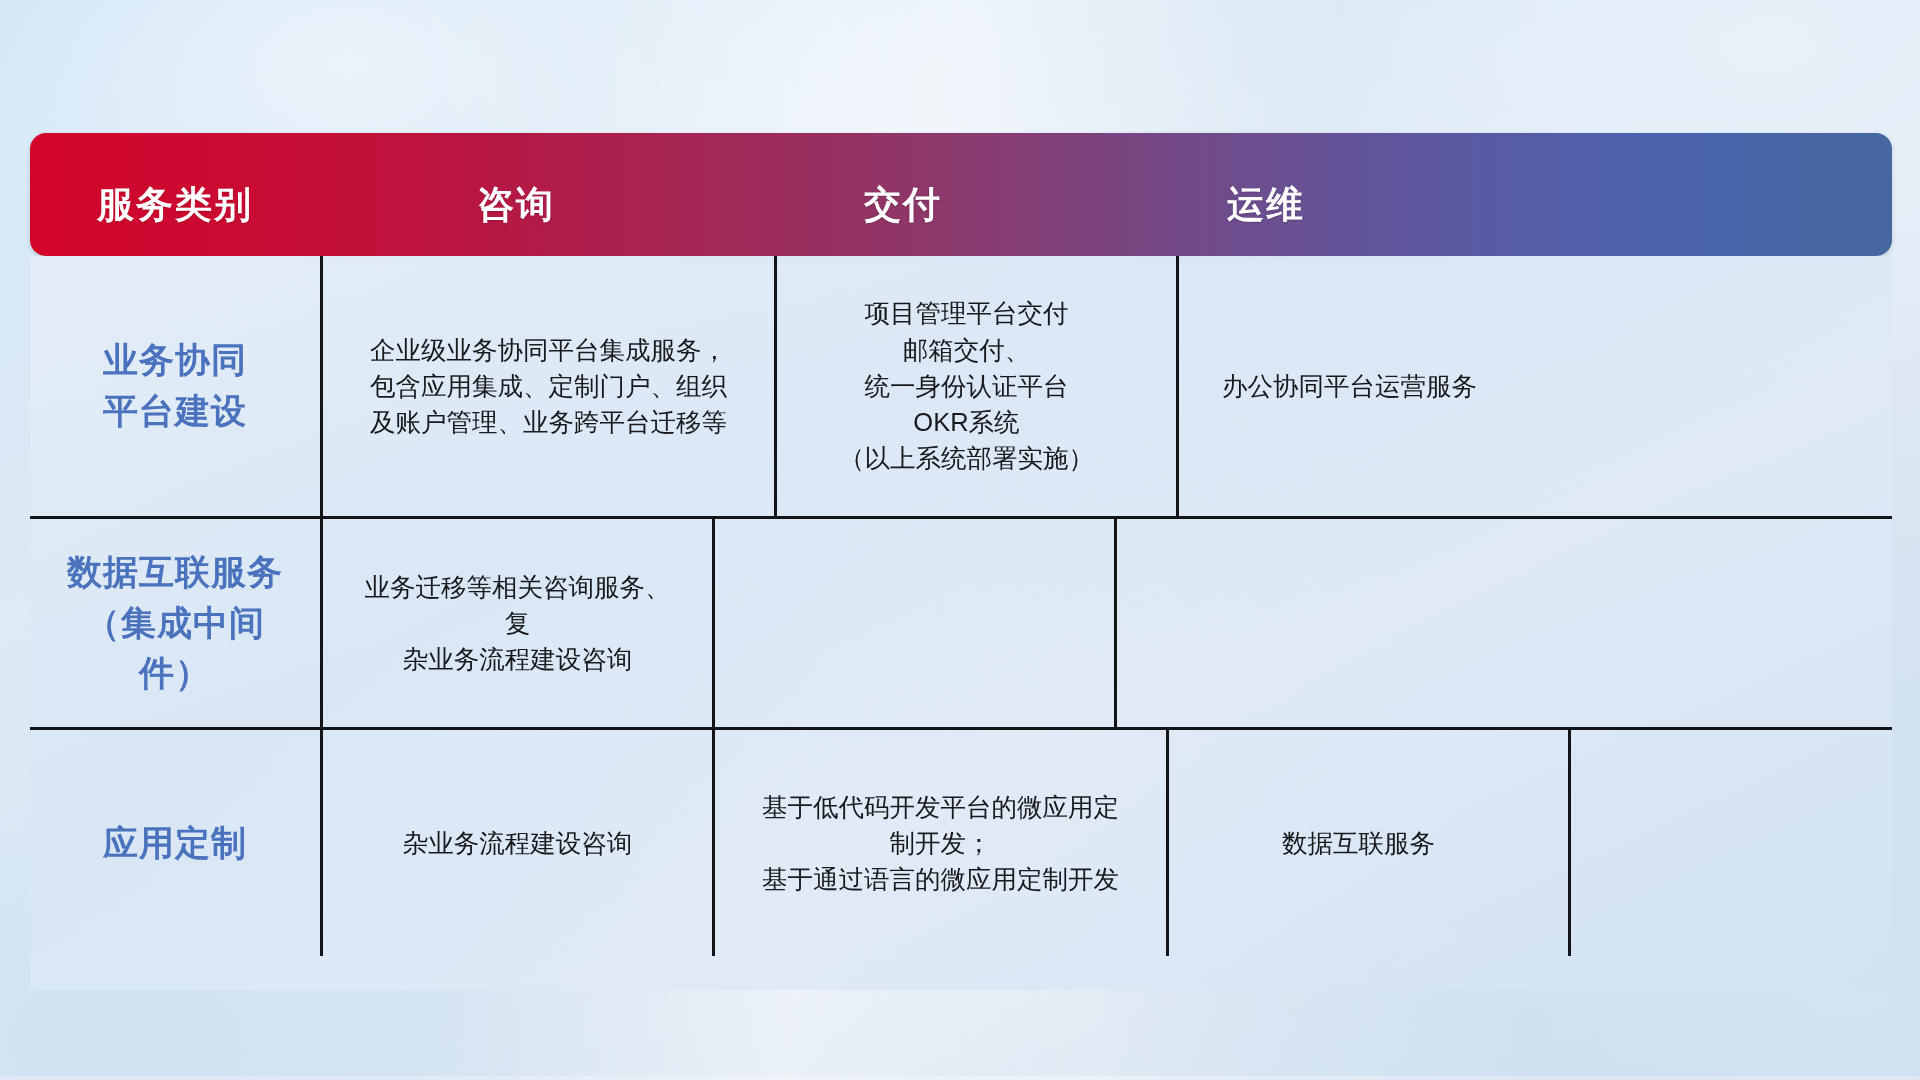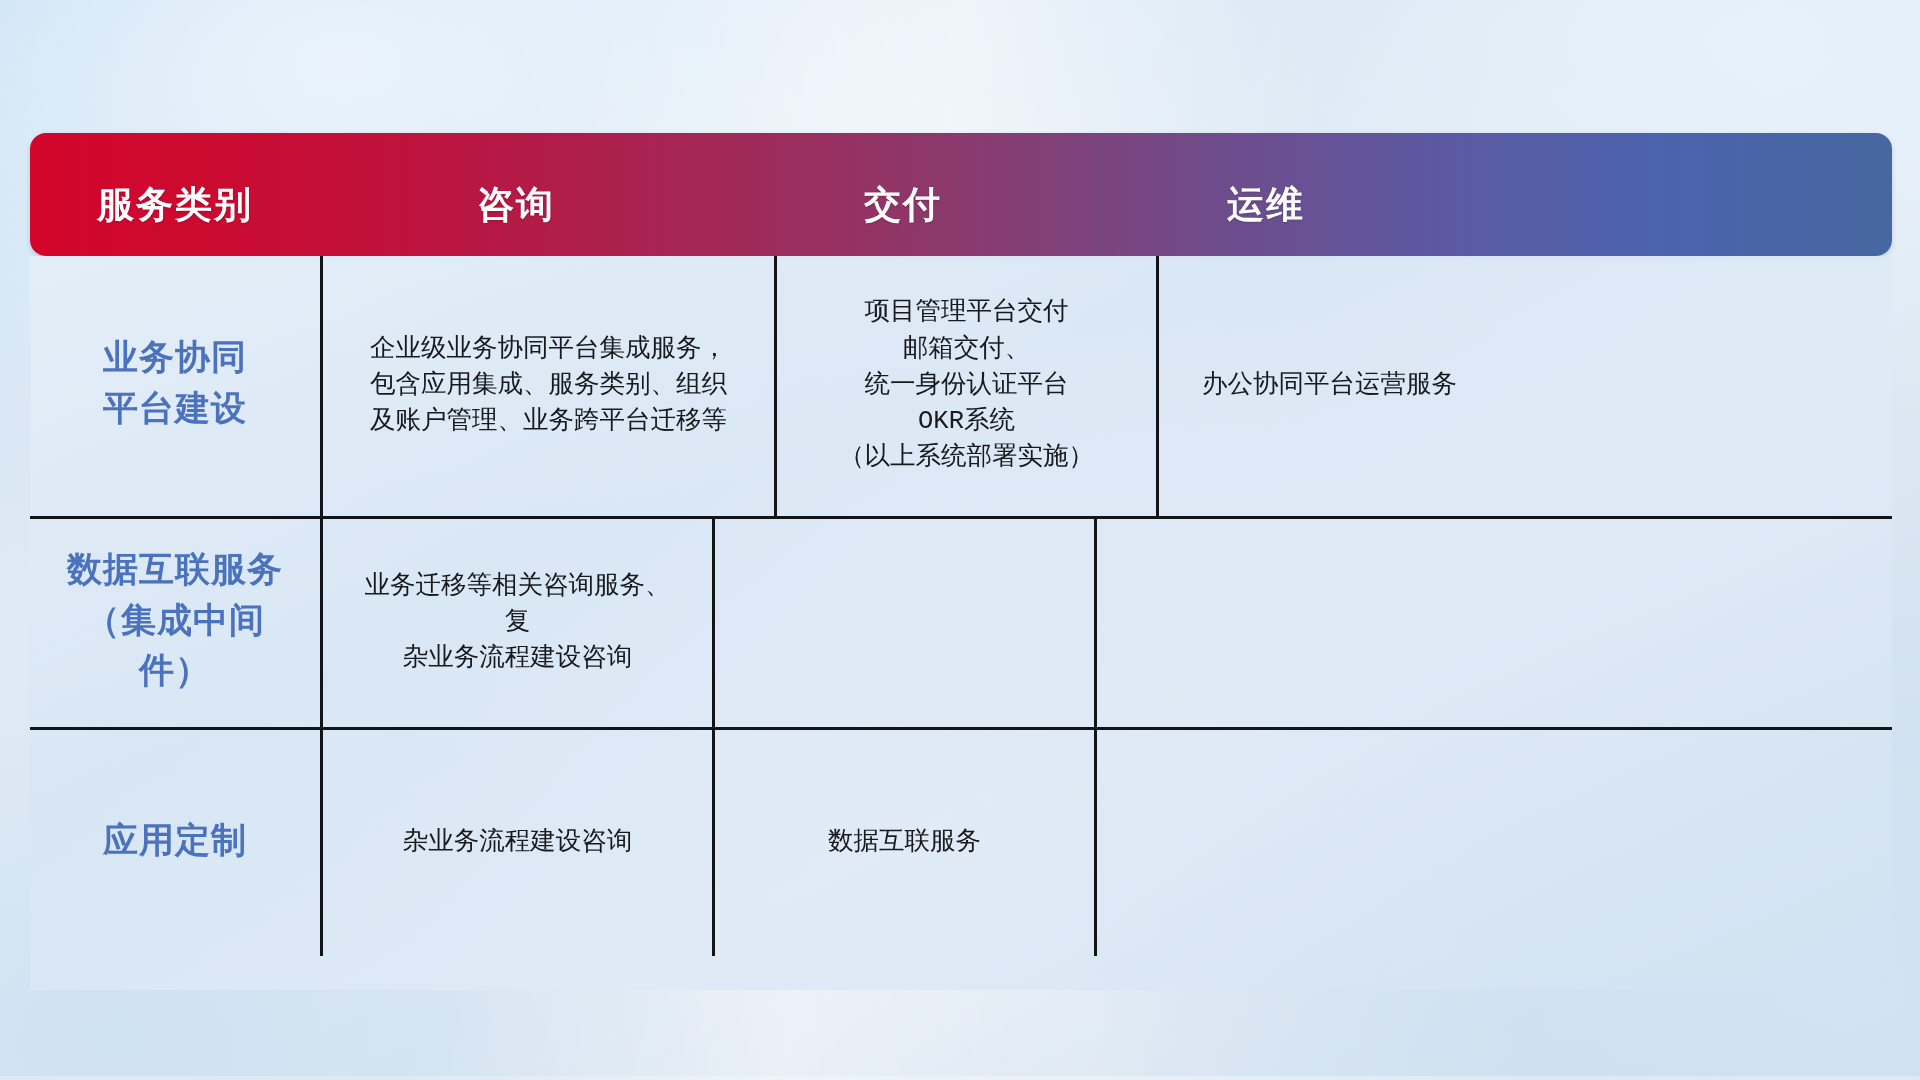--- a/index.html
+++ b/index.html
@@ -75,31 +75,30 @@
   .trow + .trow{border-top:3px solid #121417;}
   .tcell{
     box-sizing:border-box;
     display:flex;align-items:center;justify-content:center;
     padding:14px 32px;
     font-size:25.5px;
     line-height:1.42;
     color:#17191c;
     text-align:center;
     white-space:pre-line;
-    font-family:Liberation Mono, monospace;
   }
   .tcell + .tcell{border-left:3px solid #121417;}
   .tcell.catlabel{
     color:#4b72bd;
     font-weight:700;
     font-size:35px;
     letter-spacing:1px;
     line-height:1.45;
   }
-  .tcell.lastcol{border-left:3px solid #121417;}
+  .tcell.lastcol{border-left:3px solid #121417;margin-left:20px;}
 
   
   .c0{width:290px;flex:0 0 290px;}
   .c1{width:392px;flex:0 0 392px;}
   .c2{width:454px;flex:0 0 454px;}
   .c3{width:382px;flex:0 0 382px;}
   .c4{width:344px;flex:0 0 344px;}
 
   .r0{height:260px;}
   .r1{height:208px;}
@@ -126,21 +125,21 @@
         <span>运维</span>
       </div>
     </div>
 
     <div class="tbody">
 
       <div class="trow r0">
         <div class="tcell catlabel c0">业务协同
 平台建设</div>
         <div class="tcell c2">企业级业务协同平台集成服务，
-包含应用集成、服务类别、组织
+包含应用集成、定制门户、组织
 及账户管理、业务跨平台迁移等</div>
         <div class="tcell c3">项目管理平台交付
 邮箱交付、
 统一身份认证平台
 OKR系统
 （以上系统部署实施）</div>
         <div class="tcell c4 lastcol">办公协同平台运营服务</div>
       </div>
 
       <div class="trow r1">
@@ -148,19 +147,22 @@
 （集成中间件）</div>
         <div class="tcell c1">业务迁移等相关咨询服务、复
 杂业务流程建设咨询</div>
         <div class="tcell c3"></div>
         <div class="tcell c4 lastcol"></div>
       </div>
 
       <div class="trow r2">
         <div class="tcell catlabel c0">应用定制</div>
         <div class="tcell c1">杂业务流程建设咨询</div>
+        <div class="tcell c2">基于低代码开发平台的微应用定
+制开发；
+基于通过语言的微应用定制开发</div>
         <div class="tcell c3">数据互联服务</div>
         <div class="tcell c4 lastcol"></div>
       </div>
 
     </div>
   </div>
 </div>
 
 </body></html>

